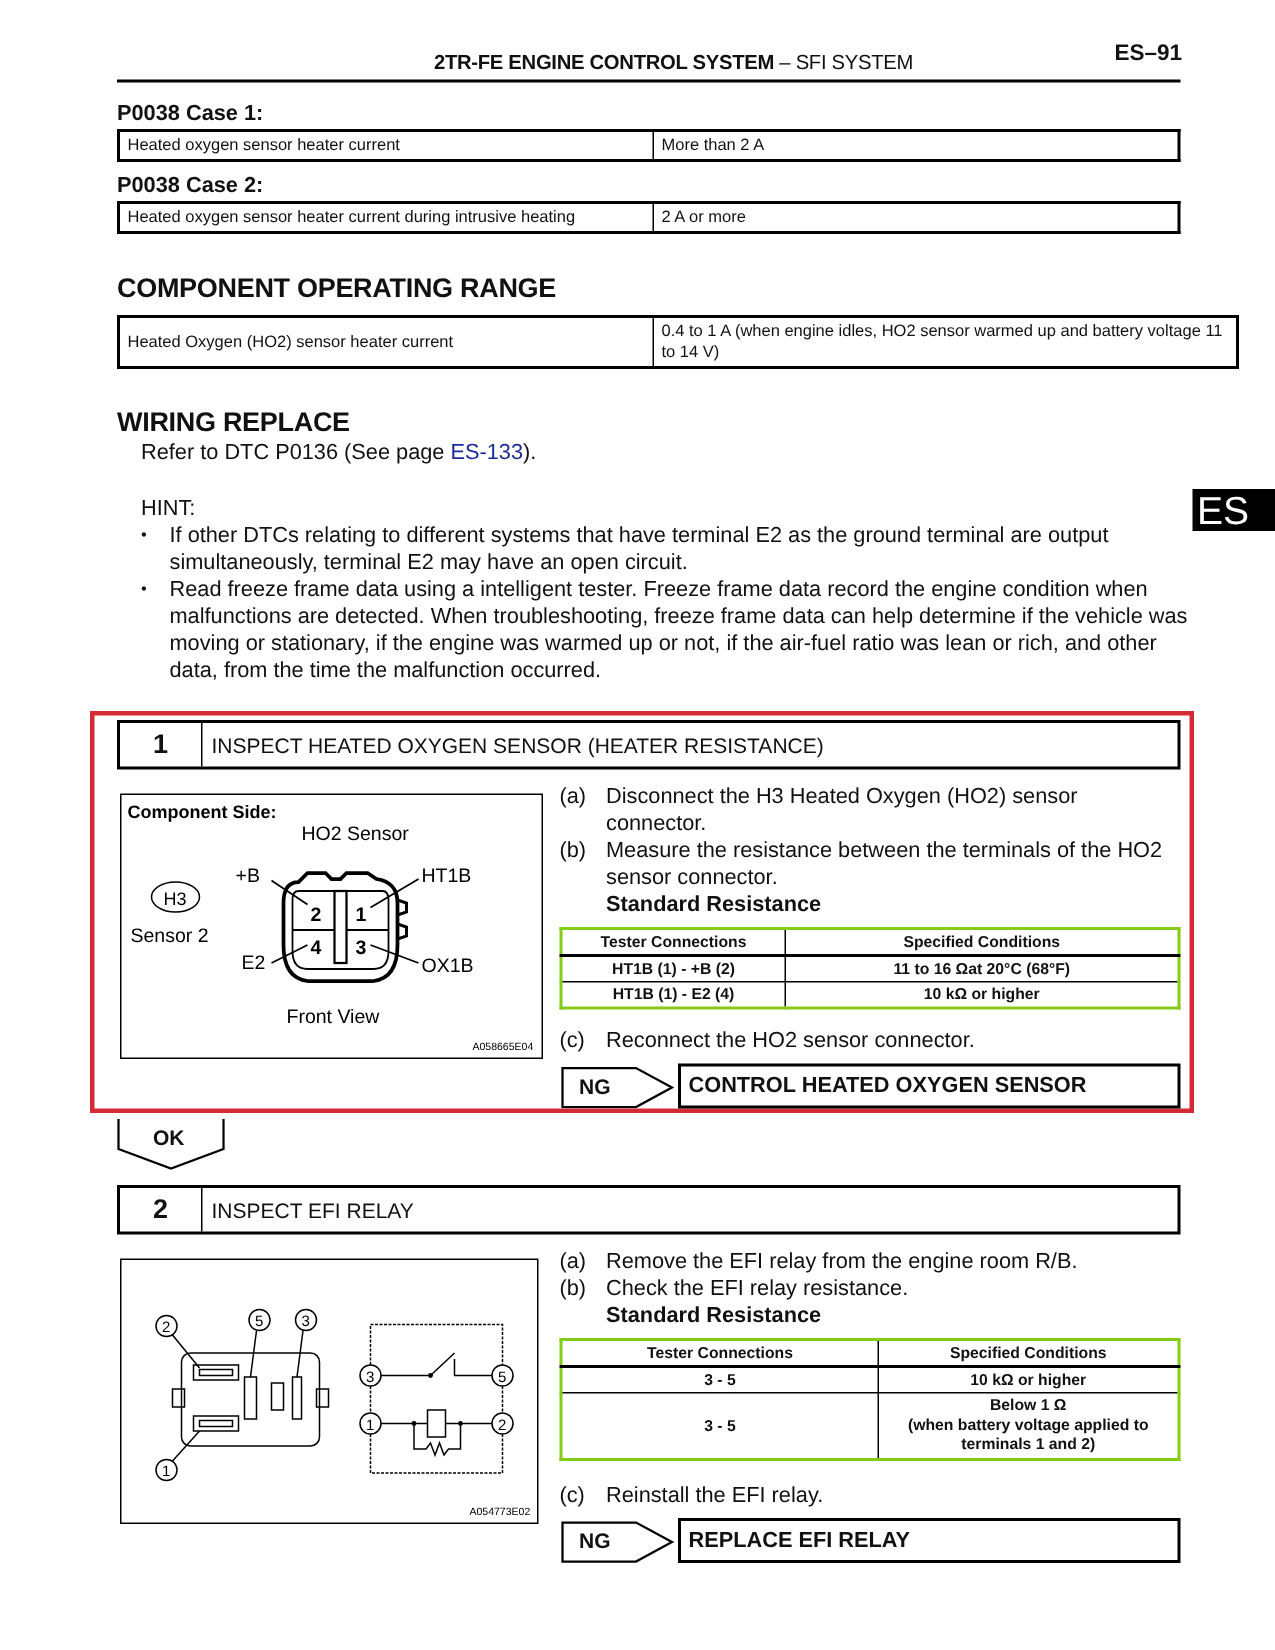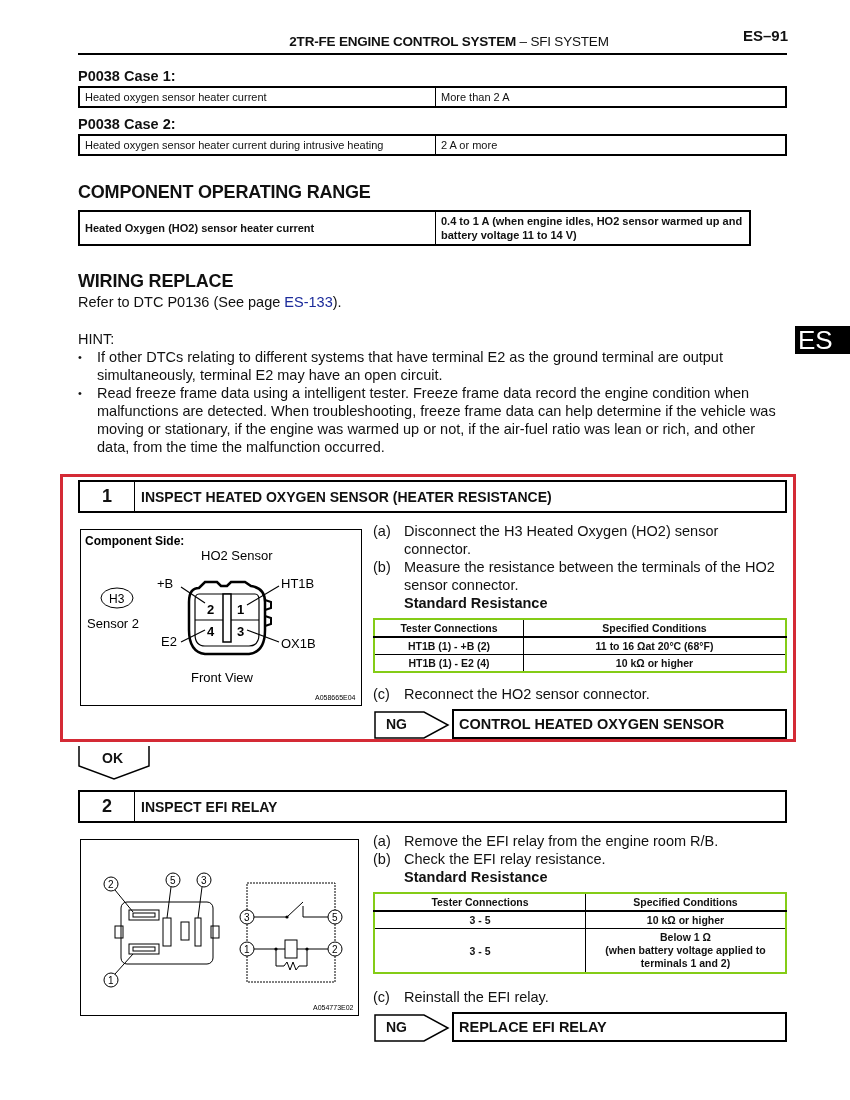--- a/index.html
+++ b/index.html
@@ -13,33 +13,33 @@
   .hdr-title b { font-weight: bold; }
   .hdr-page { right: 62px; top: 27px; font-size: 15px; font-weight: bold; }
   .hdr-rule { left: 78px; width: 709px; top: 53px; height: 0; border-top: 2px solid #000; }
 
   .case-h { left: 78px; font-size: 14.5px; font-weight: bold; }
   table.spec { position: absolute; border-collapse: collapse; font-size: 11px; }
   table.spec td { border: 1px solid #000; padding: 2px 5px; vertical-align: middle; }
   table.outer { border: 2px solid #000; }
 
   .sec-h { left: 78px; font-size: 18px; font-weight: bold; letter-spacing: -0.2px; }
-  .body-txt { font-size: 14.5px; line-height: 18px; }
+  .body-txt { font-size: 14.5px; line-height: 18px; margin-left: 16px; }
   .link { color: #1a2a9a; }
   .es-tab { left: 795px; top: 326px; width: 55px; height: 28px; background: #000; color: #fff; font-size: 26px; line-height: 28px; text-align: left; padding-left: 3px; box-sizing: border-box; }
 
   .hint { left: 78px; top: 330px; width: 710px; }
   .bullet { position: relative; padding-left: 19px; }
   .bullet::before { content: "•"; position: absolute; left: 0; top: 0; font-size: 11px; }
 
   .red-box { left: 60px; top: 474px; width: 736px; height: 268px; border: 3px solid #d42a35; box-sizing: border-box; }
 
   .step-head { position: absolute; left: 78px; width: 709px; height: 33px; border: 2px solid #000; box-sizing: border-box; display: flex; }
   .step-num { width: 54px; border-right: 1px solid #000; font-size: 18px; font-weight: bold; display: flex; align-items: center; justify-content: center; }
-  .step-title { padding-left: 6px; font-size: 14px; font-weight: bold; display: flex; align-items: center; text-align: right; }
+  .step-title { padding-left: 6px; font-size: 14px; font-weight: normal; display: flex; align-items: center; text-align: right; }
 
   .fig-box { position: absolute; border: 1px solid #000; background: #fff; }
   .instr { font-size: 14.5px; line-height: 18px; }
   .instr .row { display: flex; }
   .instr .lbl { width: 31px; flex: none; }
   .instr .strong { font-weight: bold; padding-left: 31px; }
 
   table.res { position: absolute; border-collapse: collapse; font-size: 10.5px; font-weight: bold; border: 2px solid #84cc16; }
   table.res td { border: 1px solid #000; text-align: center; padding: 2px 4px; }
   table.res tr.head td { border-bottom: 2px solid #000; }
@@ -80,21 +80,21 @@
 <table class="spec outer" style="left:78px; top:134px; width:709px;">
   <tbody>
       <tr>
     <td style="width:345px; height:14px">Heated oxygen sensor heater current during intrusive heating</td>
     <td>2 A or more</td>
   </tr>
 </tbody>
   </table>
 
 <div class="abs sec-h" style="top:182px">COMPONENT OPERATING RANGE</div>
-<table class="spec outer" style="left:78px; top:210px; width:673px;font-weight:bold;">
+<table class="spec outer" style="left:78px; top:210px; width:748px;">
   <tbody>
       <tr>
     <td style="width:345px; height:28px">Heated Oxygen (HO2) sensor heater current</td>
     <td style="line-height:14px">0.4 to 1 A (when engine idles, HO2 sensor warmed up and battery voltage 11 to 14 V)</td>
   </tr>
 </tbody>
   </table>
 
 <div class="abs sec-h" style="top:271px">WIRING REPLACE</div>
 <div class="abs body-txt" style="left:78px; top:293px">

